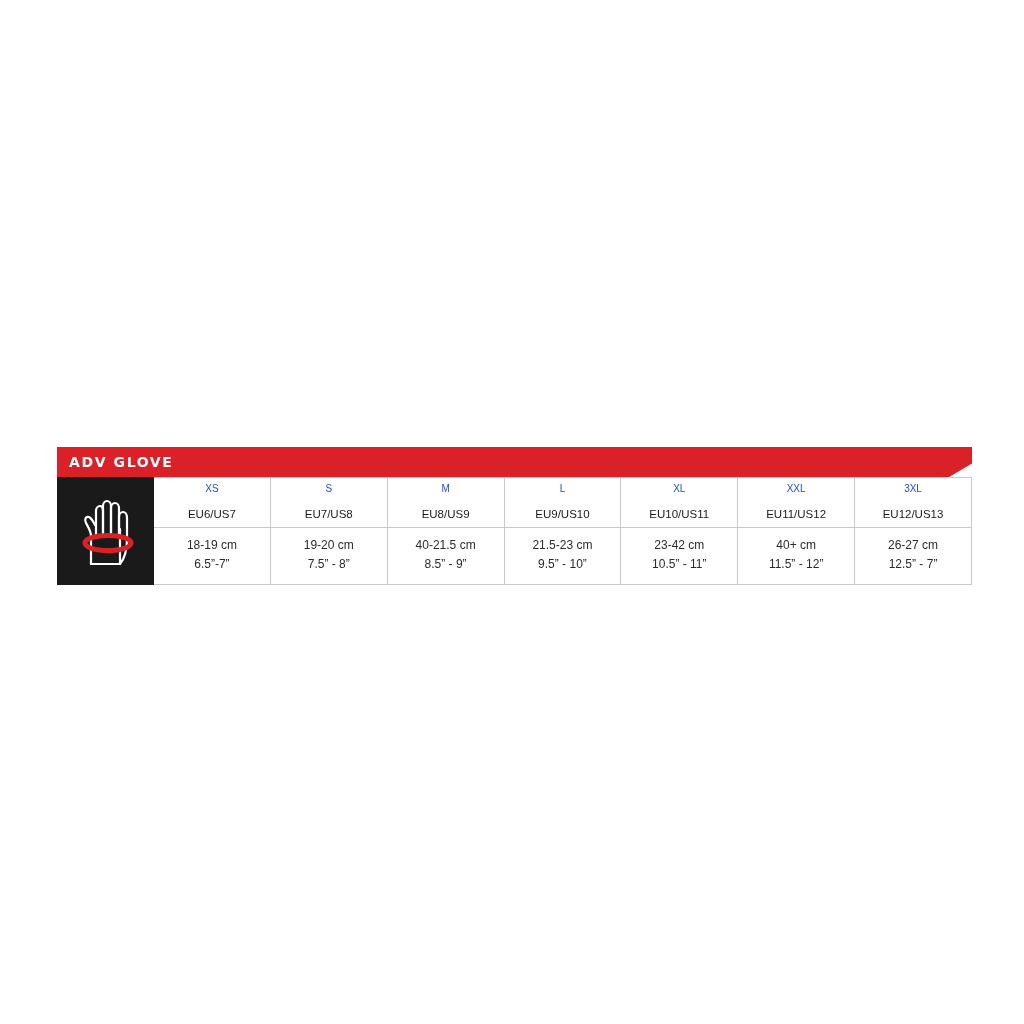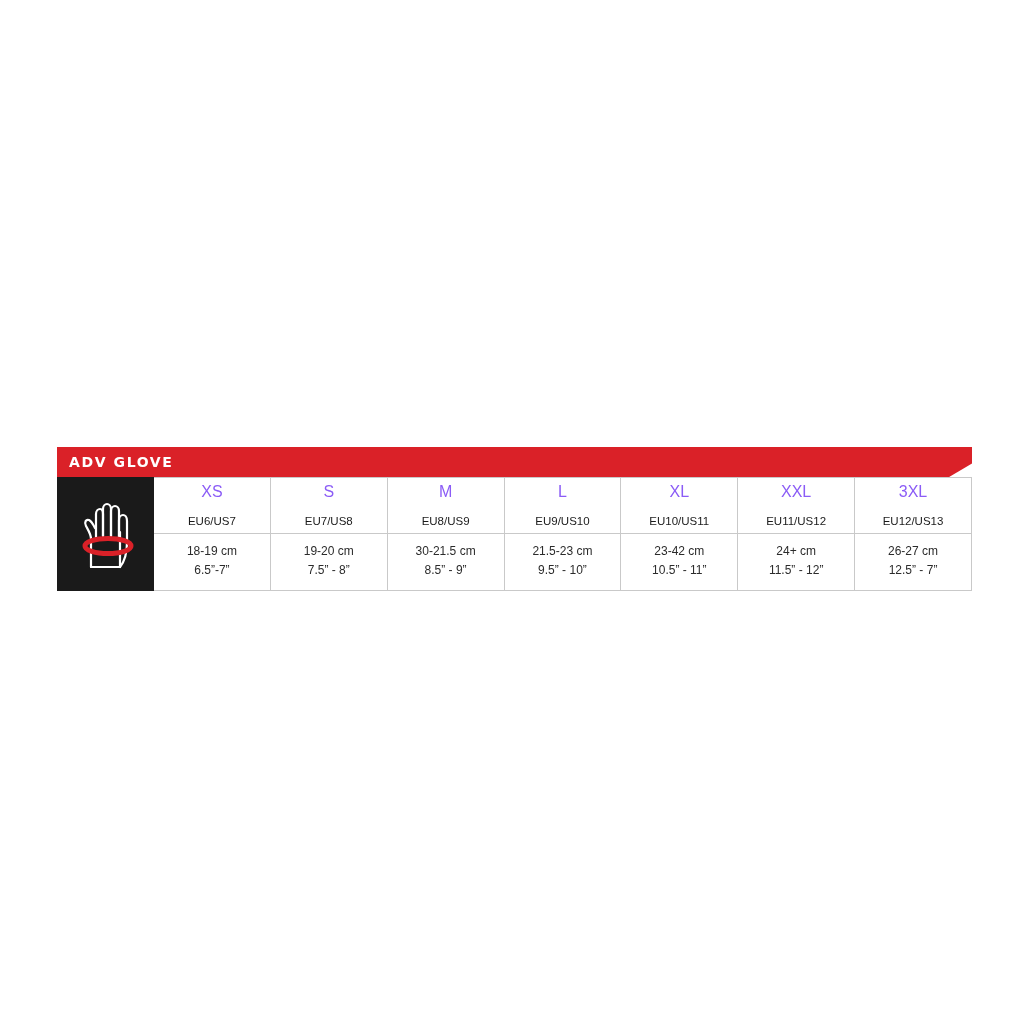--- a/index.html
+++ b/index.html
@@ -60,22 +60,22 @@
     border: 1px solid #1a1a1a !important;
     padding: 0 !important;
   }
   .icon-cell svg { display: block; margin: 0 auto; }
   .size-head {
     height: 40px;
     line-height: 1.25;
     padding: 4px 2px 5px 2px !important;
   }
   .size-label {
-    font-size: 16px;
-    color: #8b5cf6;
+    font-size: 10px;
+    color: #1d4ed8;
     font-weight: normal;
   }
   .size-sub {
     font-size: 11.5px;
     color: #1a1a1a;
     margin-top: 12px;
   }
   .meas-cell {
     height: 46px;
     line-height: 1.45;
@@ -154,33 +154,33 @@
       <tr>
         <td class="meas-cell">
           <div class="meas-cm">18-19 cm</div>
           <div class="meas-in">6.5”-7”</div>
         </td>
         <td class="meas-cell">
           <div class="meas-cm">19-20 cm</div>
           <div class="meas-in">7.5” - 8”</div>
         </td>
         <td class="meas-cell">
-          <div class="meas-cm">30-21.5 cm</div>
+          <div class="meas-cm">40-21.5 cm</div>
           <div class="meas-in">8.5” - 9”</div>
         </td>
         <td class="meas-cell">
           <div class="meas-cm">21.5-23 cm</div>
           <div class="meas-in">9.5” - 10”</div>
         </td>
         <td class="meas-cell">
           <div class="meas-cm">23-42 cm</div>
           <div class="meas-in">10.5” - 11”</div>
         </td>
         <td class="meas-cell">
-          <div class="meas-cm">24+ cm</div>
+          <div class="meas-cm">40+ cm</div>
           <div class="meas-in">11.5” - 12”</div>
         </td>
         <td class="meas-cell">
           <div class="meas-cm">26-27 cm</div>
           <div class="meas-in">12.5” - 7”</div>
         </td>
       </tr>
     </tbody>
       </table>
 

